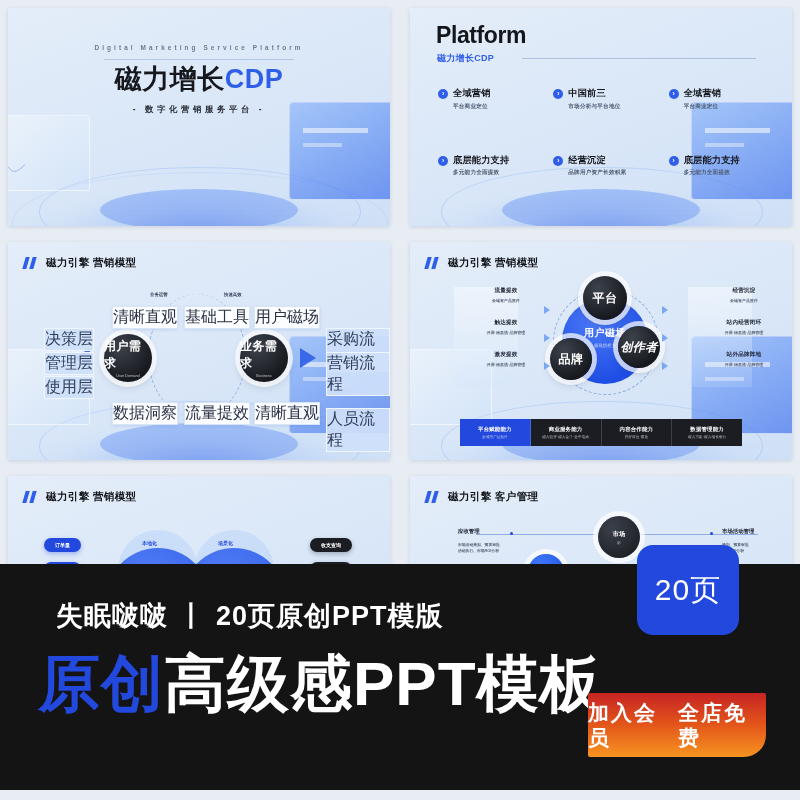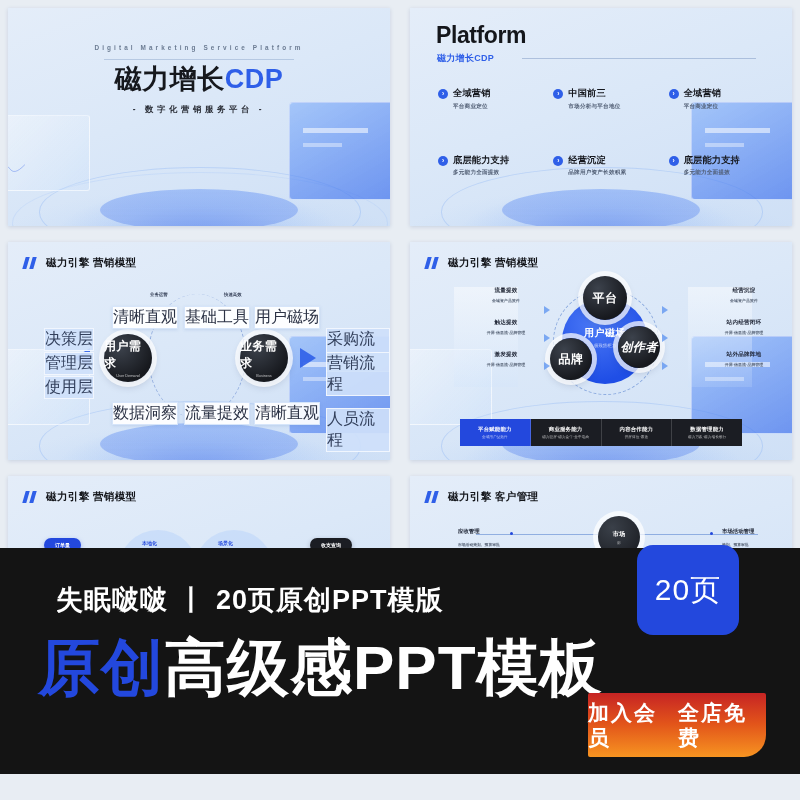--- a/index.html
+++ b/index.html
@@ -159,21 +159,21 @@
   .s6 .nRecv{left:118px;top:78px;width:36px;height:36px;
     background:radial-gradient(circle at 34% 28%,#3c77f4,#1f4ee6);
     box-shadow:0 0 0 5px rgba(255,255,255,.7);}
   .s6 .nRecv .t{font-size:6px;font-weight:800;color:#fff;}
   .s6 .connect{position:absolute;height:1px;background:rgba(80,125,205,.55);}
   .s6 .dot{position:absolute;width:3px;height:3px;border-radius:50%;background:#2348dd;}
   .s6 .sideTitle{position:absolute;font-size:5.4px;font-weight:800;color:#1a2030;white-space:nowrap;}
   .s6 .sideDesc{position:absolute;font-size:3.8px;font-weight:600;color:#5a6679;line-height:1.7;white-space:nowrap;}
 
   
-  .banner{position:absolute;left:0;top:548px;width:800px;height:226px;background:#141414;overflow:hidden;text-decoration:underline;}
+  .banner{position:absolute;left:0;top:564px;width:800px;height:226px;background:#141414;overflow:hidden;text-decoration:underline;}
   .bline1{position:absolute;left:56px;top:34px;font-size:27px;font-weight:800;color:#ffffff;letter-spacing:1px;white-space:nowrap;}
   .bline1 .sep{display:inline-block;margin:0 10px;font-weight:700;}
   .bline2{position:absolute;left:38px;top:84px;font-size:62px;font-weight:800;letter-spacing:1px;
     color:#ffffff;white-space:nowrap;line-height:1.15;}
   .bline2 .hl{color:#2348dd;}
   .pageBadge{position:absolute;left:637px;top:545px;width:102px;height:90px;border-radius:16px;
     background:#2348dd;display:flex;align-items:center;justify-content:center;}
   .pageBadge span{font-size:30px;font-weight:500;color:#fff;letter-spacing:1px;}
   .memberBadge{position:absolute;left:588px;top:693px;width:178px;height:64px;
     background:linear-gradient(180deg,#c62424 0%,#e2541a 48%,#f79421 100%);

